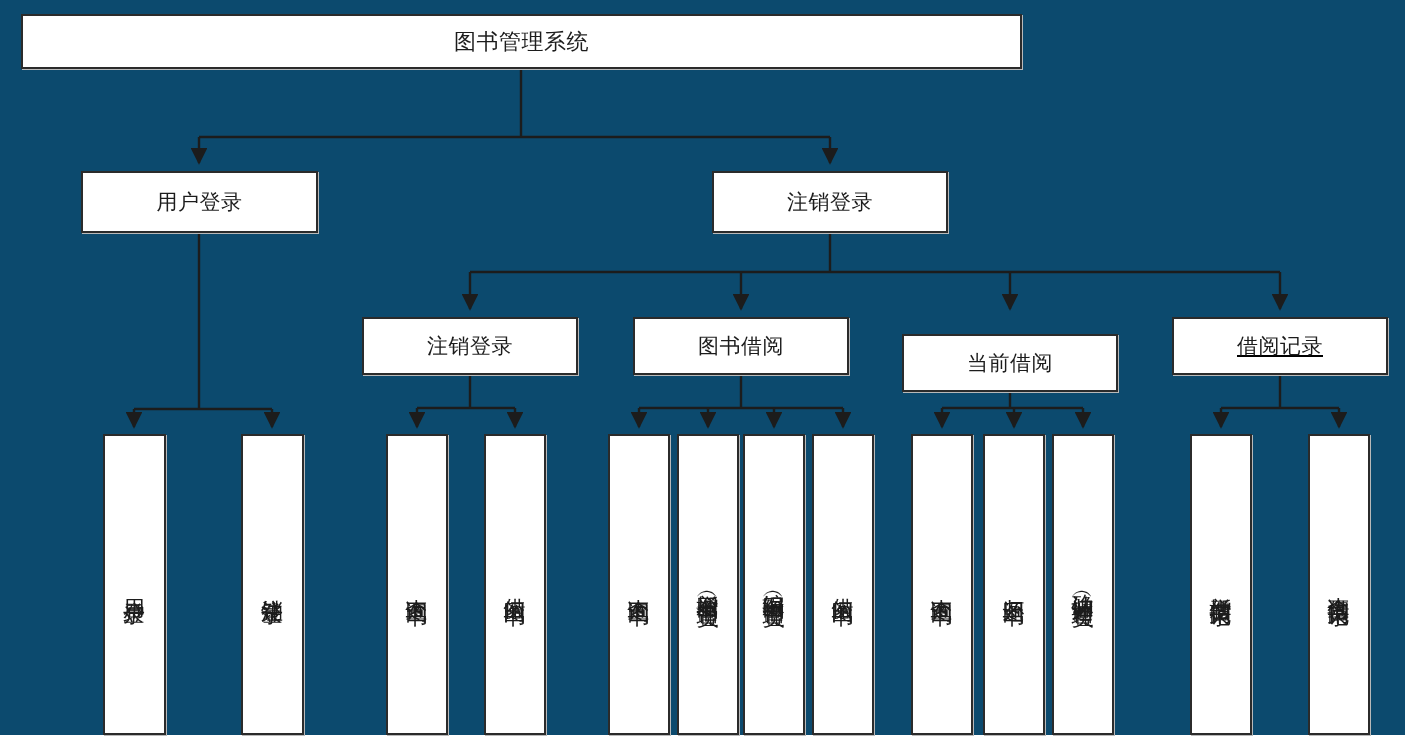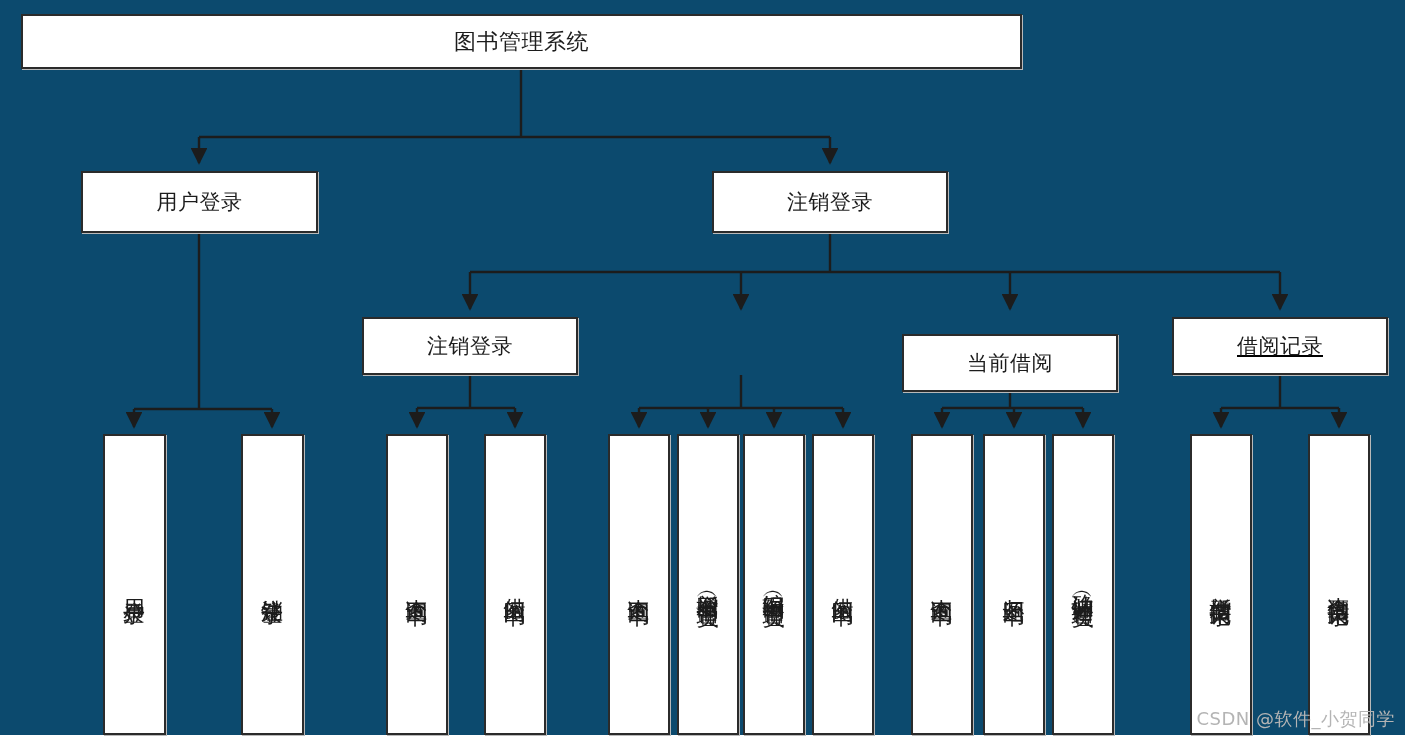--- a/index.html
+++ b/index.html
@@ -131,20 +131,23 @@
   <div class="node-box" style="left:81px; top:171px; width:237px; height:62px;">
     <span class="node-label">用户登录</span>
   </div>
   <div class="node-box" style="left:712px; top:171px; width:236px; height:62px;">
     <span class="node-label">注销登录</span>
   </div>
 
   <div class="node-box" style="left:362px; top:317px; width:216px; height:58px;">
     <span class="node-label">注销登录</span>
   </div>
+  <div class="node-box" style="left:633px; top:317px; width:216px; height:58px;">
+    <span class="node-label">图书借阅</span>
+  </div>
   <div class="node-box" style="left:902px; top:334px; width:216px; height:58px;">
     <span class="node-label">当前借阅</span>
   </div>
   <div class="node-box" style="left:1172px; top:317px; width:216px; height:58px;text-decoration:underline;">
     <span class="node-label">借阅记录</span>
   </div>
 
   <div class="node-box vertical" style="left:103px; top:434px; width:63px; height:301px;">
     <span class="node-label">用户登录</span>
   </div>
@@ -182,15 +185,14 @@
     <span class="node-label">确认归还（管理员）</span>
   </div>
 
   <div class="node-box vertical" style="left:1190px; top:434px; width:62px; height:301px;">
     <span class="node-label">新增借阅记录</span>
   </div>
   <div class="node-box vertical" style="left:1308px; top:434px; width:62px; height:301px;">
     <span class="node-label">查询借阅记录</span>
   </div>
 
-  <div class="watermark">CSDN @软件_小贺同学</div>
 
 </div>
 
 </body></html>

